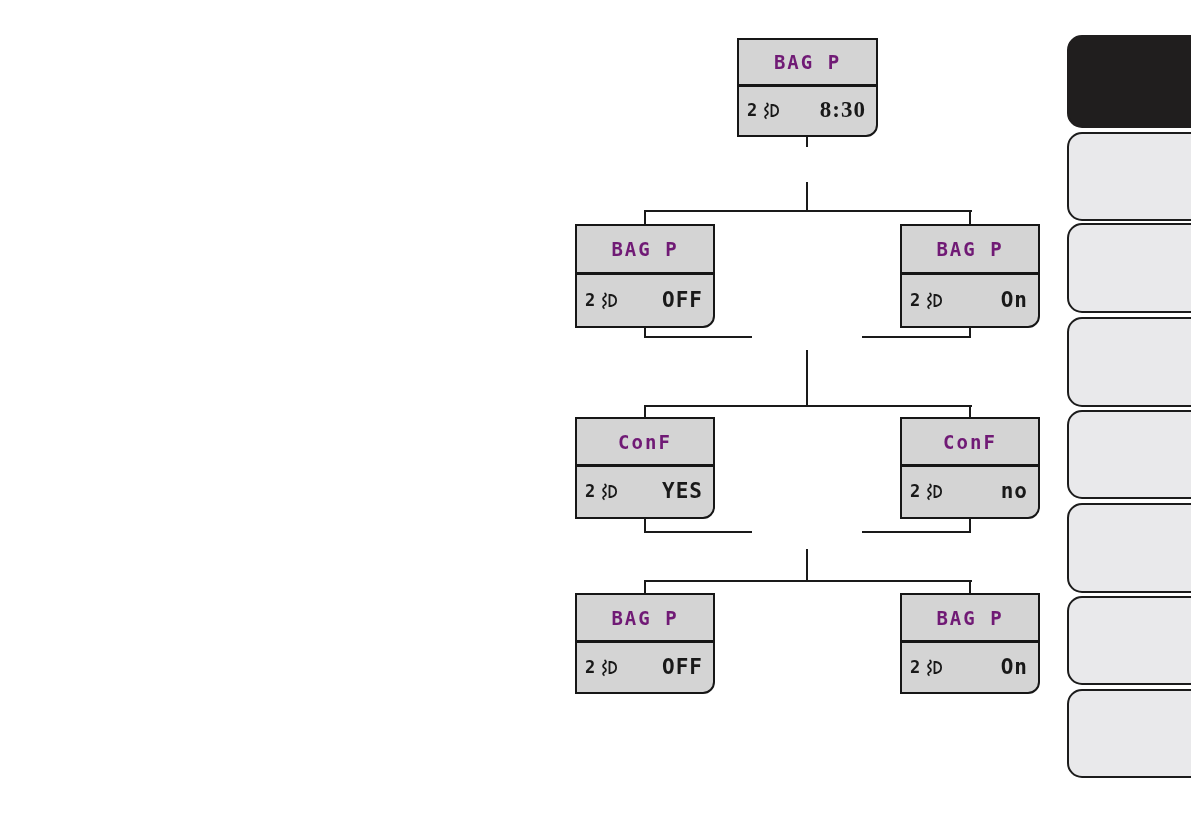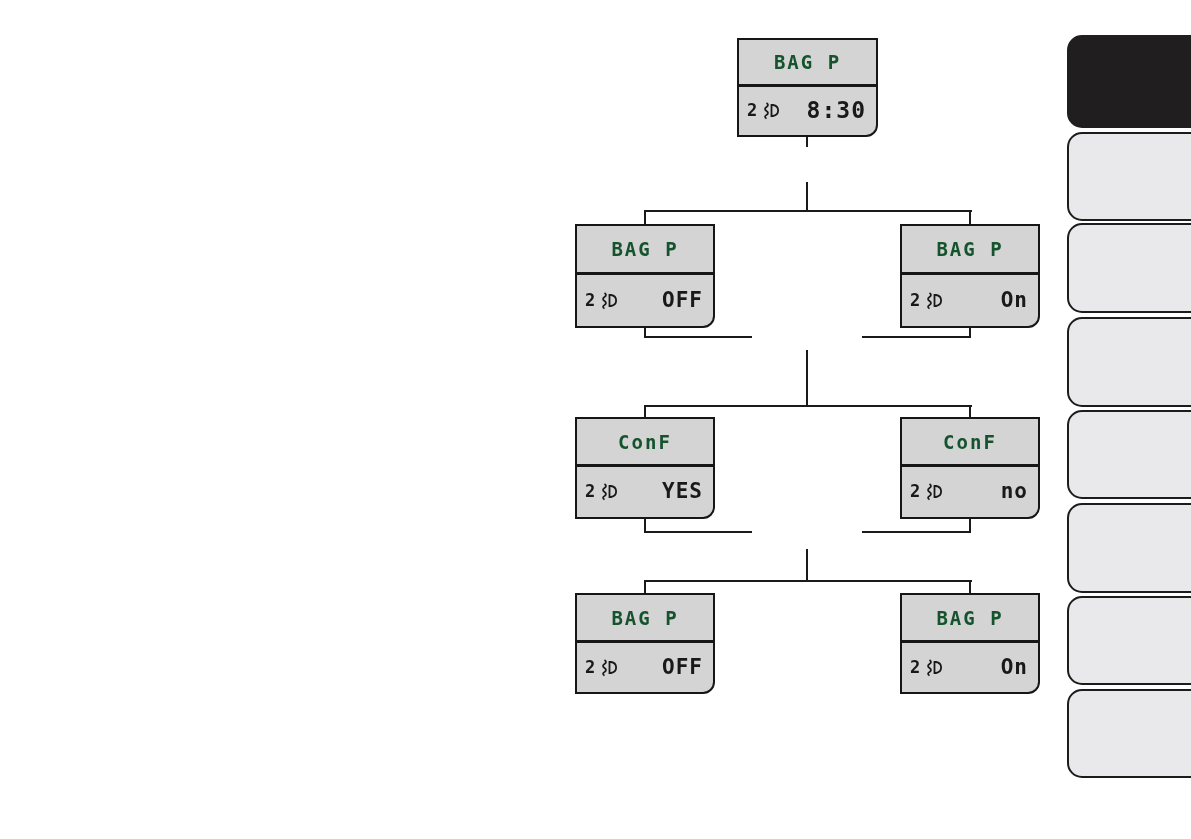--- a/index.html
+++ b/index.html
@@ -28,39 +28,39 @@
     border:2px solid var(--display-border);
     border-bottom-right-radius:12px;
     box-sizing:border-box;
     display:flex;flex-direction:column;
   }
   .lcd-title{
     display:flex;align-items:center;justify-content:center;
     font-weight:bold;
     font-size:19px;
     letter-spacing:2px;
-    color:#14532d;
+    color:#701a75;
     border-bottom:3px solid var(--display-border);
     white-space:pre;
   }
   .lcd-row{
     flex:1;
     display:flex;align-items:center;justify-content:space-between;
     padding:0 10px 2px 8px;
   }
   .lcd-icon{display:flex;align-items:center;gap:1px;}
   .icon-digit{font-weight:bold;font-size:17px;color:#191919;}
   .lcd-value{
     font-weight:bold;
     font-size:21px;
     letter-spacing:1px;
     color:#191919;
     white-space:pre;
   }
-  .lcd-value.clock{font-size:23px;}
+  .lcd-value.clock{font-size:23px;font-family:Liberation Serif, serif;}
 
   
   .ln{position:absolute;background:var(--line);}
 
   
   .tab{
     position:absolute;
     left:1067px;width:142px;
     background:var(--tab-fill);
     border:2px solid var(--tab-border);

